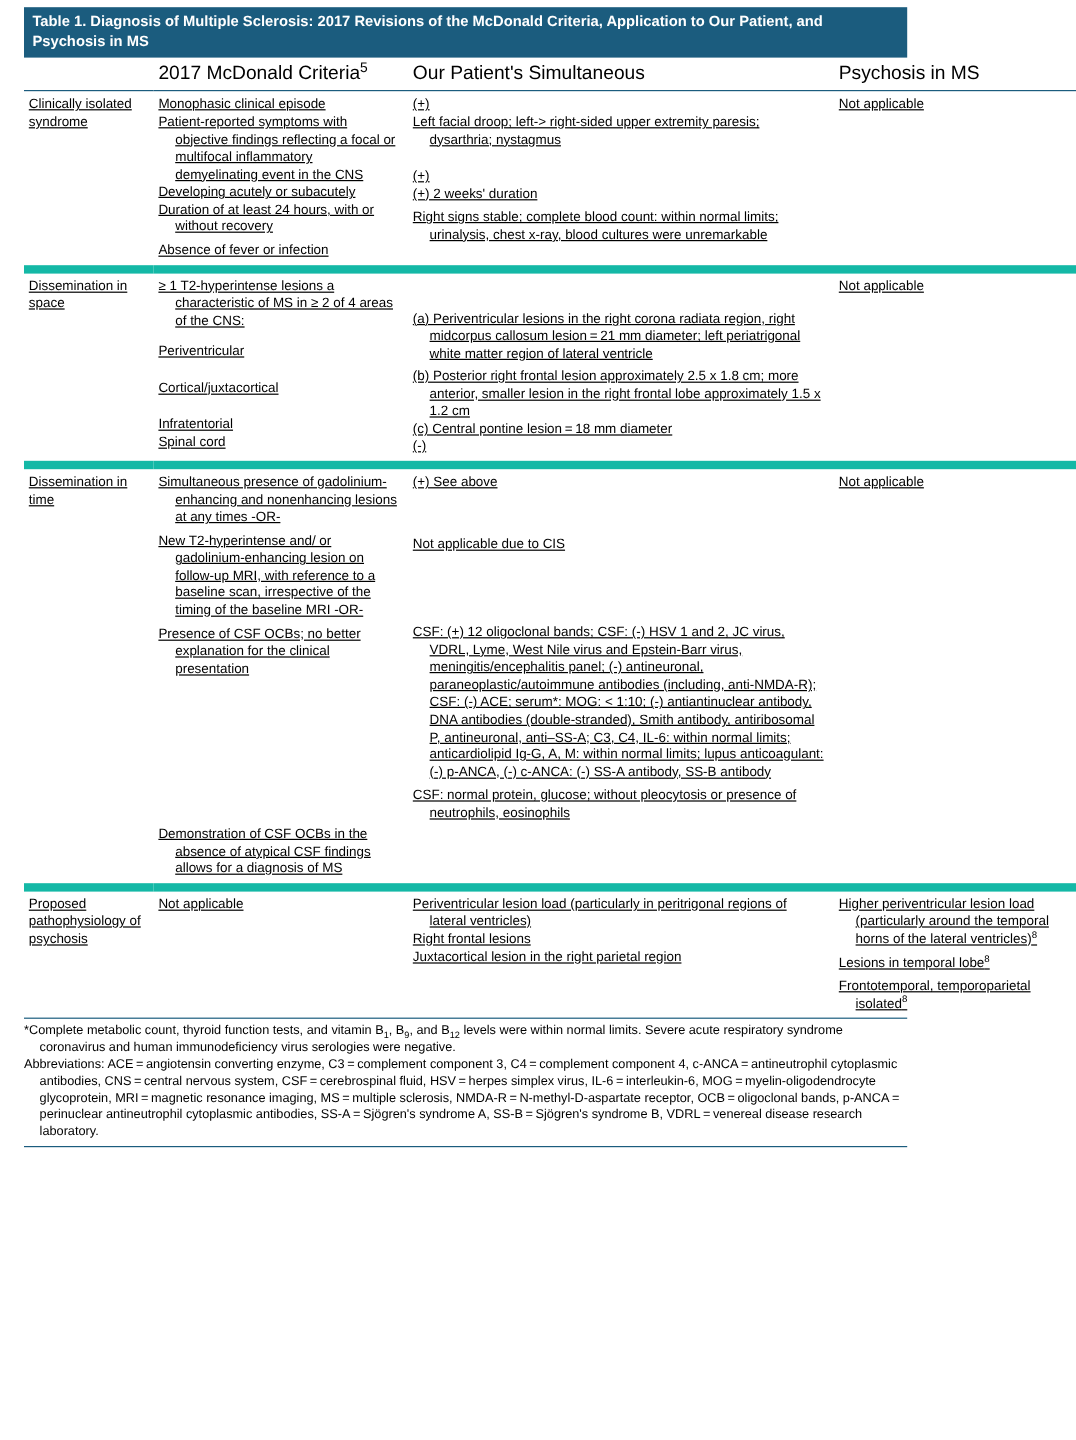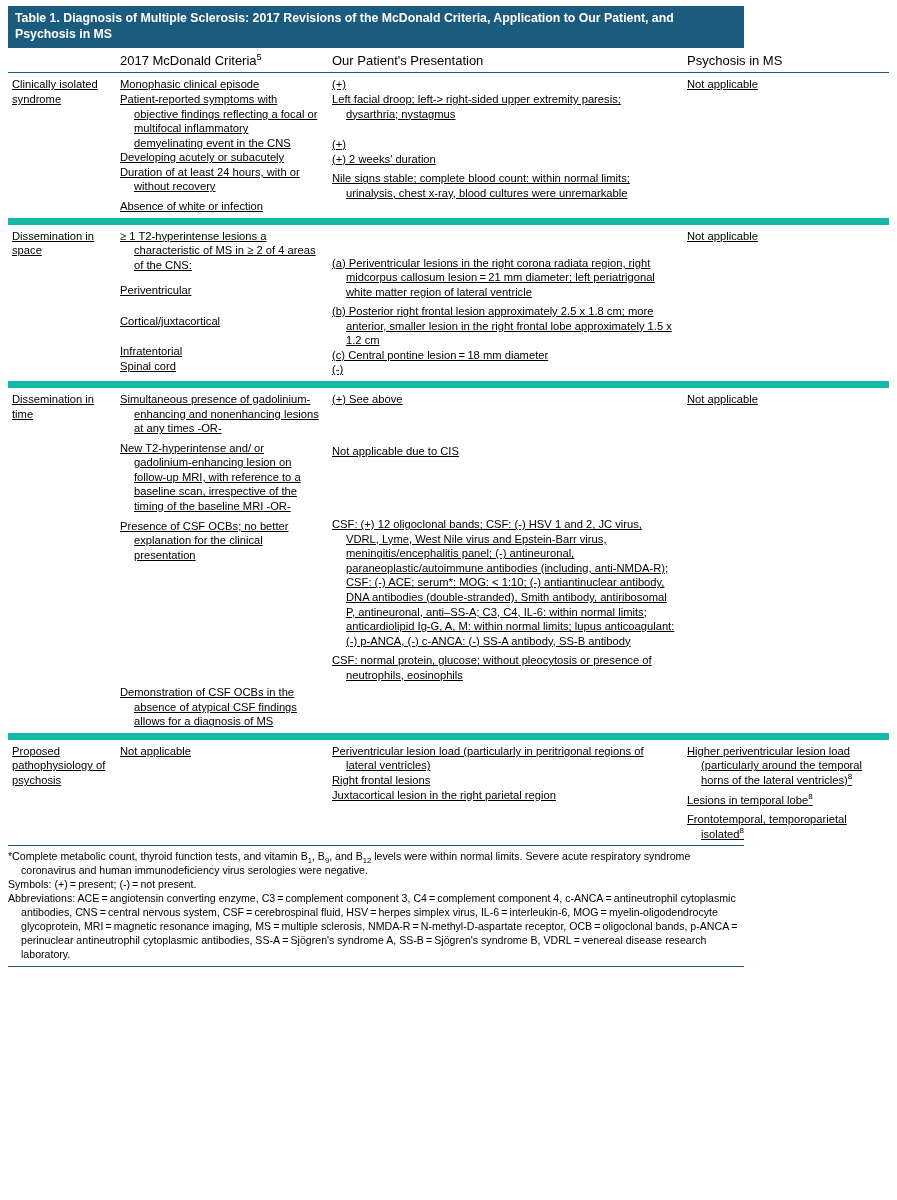--- a/index.html
+++ b/index.html
@@ -12,20 +12,21 @@
     font-family: "Liberation Sans", sans-serif;
     color: #000000;
     -webkit-font-smoothing: antialiased;
   }
   .page {
     width: 768px;
     min-height: 1200px;
     box-sizing: border-box;
     padding: 6px 24px 0 8px;
     position: relative;
+    margin-left: 12px;
   }
   .tbl-title {
     background: #1b5c7e;
     color: #ffffff;
     font-size: 12.3px;
     font-weight: bold;
     line-height: 1.28;
     padding: 5px 8px 6px 7px;
     box-sizing: border-box;
   }
@@ -36,21 +37,21 @@
     font-size: 11.2px;
   }
   table.main col.c1 { width: 108px; }
   table.main col.c2 { width: 212px; }
   table.main col.c3 { width: 355px; }
   table.main col.c4 { width: 206px; }
 
   table.main th {
     text-align: left;
     font-weight: normal;
-    font-size: 13px;
+    font-size: 16px;
     padding: 5px 6px 4px 4px;
     border-bottom: 1px solid #1b5c7e;
     vertical-align: bottom;
   }
   table.main td {
     vertical-align: top;
     padding: 4px 8px 4px 4px;
     line-height: 1.3;
     text-decoration: underline;
   }
@@ -114,44 +115,44 @@
     <colgroup>
       <col class="c1">
         <col class="c2">
         <col class="c3">
         <col class="c4">
     </colgroup>
     <thead>
       <tr>
         <th></th>
         <th><span>2017 McDonald Criteria</span><sup>5</sup></th>
-        <th>Our Patient's Presentation</th>
+        <th>Our Patient's Simultaneous</th>
         <th>Psychosis in MS</th>
       </tr>
     </thead>
     <tbody>
 
       <tr class="sect first">
         <td class="rowhead">Clinically isolated syndrome</td>
         <td>
           <div>Monophasic clinical episode</div>
           <div class="hang">Patient-reported symptoms with objective findings reflecting a focal or multifocal inflammatory demyelinating event in the CNS</div>
           <div>Developing acutely or subacutely</div>
           <div class="hang">Duration of at least 24 hours, with or without recovery</div>
           <div class="sp-s"></div>
-          <div>Absence of white or infection</div>
+          <div>Absence of fever or infection</div>
         </td>
         <td>
           <div>(+)</div>
           <div class="hang">Left facial droop; left-&gt; right-sided upper extremity paresis; dysarthria; nystagmus</div>
           <div class="sp-l"></div>
           <div>(+)</div>
           <div>(+) 2 weeks' duration</div>
           <div class="sp-s"></div>
-          <div class="hang">Nile signs stable; complete blood count: within normal limits; urinalysis, chest x-ray, blood cultures were unremarkable</div>
+          <div class="hang">Right signs stable; complete blood count: within normal limits; urinalysis, chest x-ray, blood cultures were unremarkable</div>
         </td>
         <td>Not applicable</td>
       </tr>
 
       <tr class="sect">
         <td class="rowhead">Dissemination in space</td>
         <td>
           <div class="hang">≥ 1 T2-hyperintense lesions a characteristic of MS in ≥ 2 of 4 areas of the CNS:</div>
           <div class="sp-m"></div>
           <div>Periventricular</div>
@@ -226,18 +227,17 @@
           <div class="hang2"><span>Frontotemporal, temporoparietal isolated</span><sup>8</sup></div>
         </td>
       </tr>
 
 
     </tbody>
   </table>
 
   <div class="footer">
     <p class="hangf"><span>*Complete metabolic count, thyroid function tests, and vitamin B</span><sub>1</sub><span>, B</span><sub>9</sub><span>, and B</span><sub>12</sub><span> levels were within normal limits. Severe acute respiratory syndrome coronavirus and human immunodeficiency virus serologies were negative.</span></p>
-    <p>Symbols: (+) = present; (-) = not present.</p>
     <p class="hangf">Abbreviations: ACE = angiotensin converting enzyme, C3 = complement component 3, C4 = complement component 4, c-ANCA = antineutrophil cytoplasmic antibodies, CNS = central nervous system, CSF = cerebrospinal fluid, HSV = herpes simplex virus, IL-6 = interleukin-6, MOG = myelin-oligodendrocyte glycoprotein, MRI = magnetic resonance imaging, MS = multiple sclerosis, NMDA-R = N-methyl-D-aspartate receptor, OCB = oligoclonal bands, p-ANCA = perinuclear antineutrophil cytoplasmic antibodies, SS-A = Sjögren's syndrome A, SS-B = Sjögren's syndrome B, VDRL = venereal disease research laboratory.</p>
   </div>
   <div class="bottom-rule"></div>
 
 </div>
 
 </body></html>

